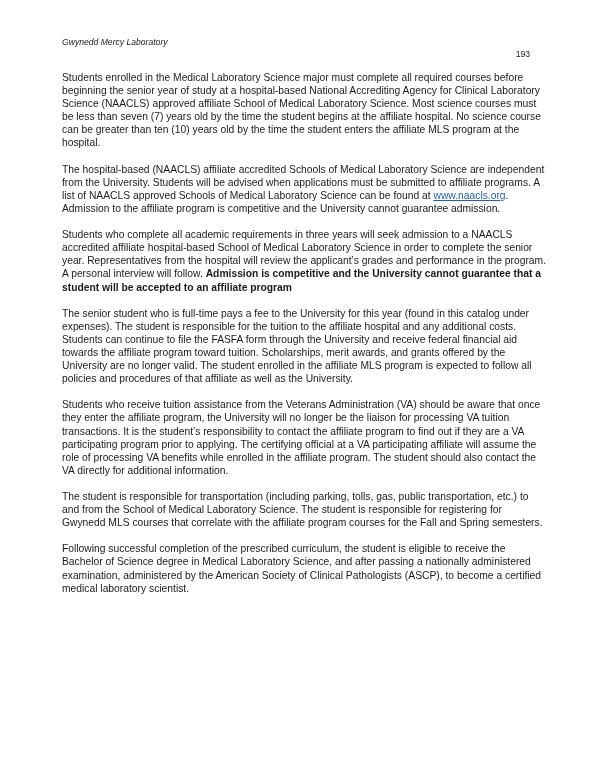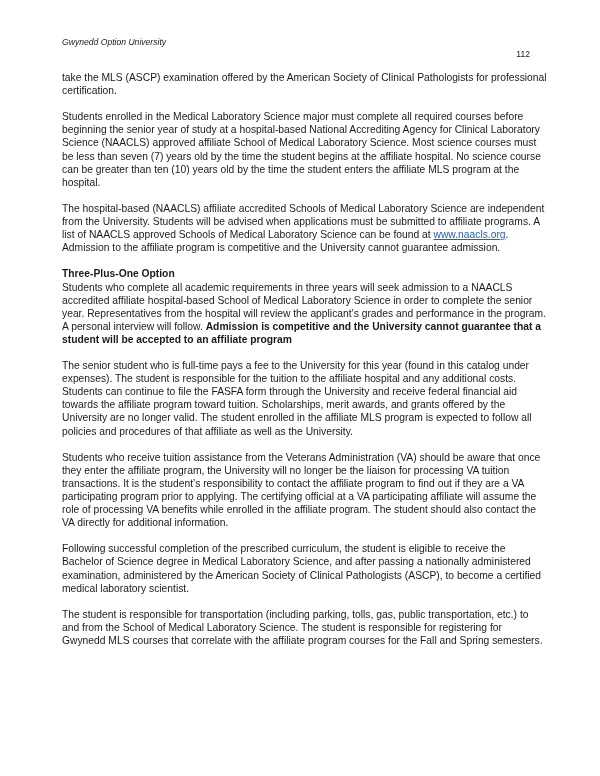--- a/index.html
+++ b/index.html
@@ -11,27 +11,25 @@
   .body { position:absolute; left:62px; top:71px; width:485px; font-size:10.3px; line-height:13.1px; }
   .body p { margin:0 0 13.1px 0; }
   .body h3 { margin:0; font-size:10.3px; line-height:13.1px; font-weight:bold; }
   a { color:#1f5fbf; }
   b { font-weight:bold; }
 </style>
 </head>
 <body>
 
 <div class="header">
-  <div>Gwynedd Option University</div>
-  <div class="page-num">112</div>
+  <div>Gwynedd Mercy Laboratory</div>
+  <div class="page-num">193</div>
 </div>
 
 <div class="body">
-  <p>take the MLS (ASCP) examination offered by the American Society of Clinical Pathologists for professional certification.</p>
   <p>Students enrolled in the Medical Laboratory Science major must complete all required courses before beginning the senior year of study at a hospital-based National Accrediting Agency for Clinical Laboratory Science (NAACLS) approved affiliate School of Medical Laboratory Science. Most science courses must be less than seven (7) years old by the time the student begins at the affiliate hospital. No science course can be greater than ten (10) years old by the time the student enters the affiliate MLS program at the hospital.</p>
   <p><span>The hospital-based (NAACLS) affiliate accredited Schools of Medical Laboratory Science are independent from the University. Students will be advised when applications must be submitted to affiliate programs. A list of NAACLS approved Schools of Medical Laboratory Science can be found at </span><a href="#">www.naacls.org</a><span>. Admission to the affiliate program is competitive and the University cannot guarantee admission.</span></p>
-  <h3>Three-Plus-One Option</h3>
   <p><span>Students who complete all academic requirements in three years will seek admission to a NAACLS accredited affiliate hospital-based School of Medical Laboratory Science in order to complete the senior year. Representatives from the hospital will review the applicant’s grades and performance in the program. A personal interview will follow. </span><b>Admission is competitive and the University cannot guarantee that a student will be accepted to an affiliate program</b></p>
   <p>The senior student who is full-time pays a fee to the University for this year (found in this catalog under expenses). The student is responsible for the tuition to the affiliate hospital and any additional costs. Students can continue to file the FASFA form through the University and receive federal financial aid towards the affiliate program toward tuition. Scholarships, merit awards, and grants offered by the University are no longer valid. The student enrolled in the affiliate MLS program is expected to follow all policies and procedures of that affiliate as well as the University.</p>
   <p>Students who receive tuition assistance from the Veterans Administration (VA) should be aware that once they enter the affiliate program, the University will no longer be the liaison for processing VA tuition transactions. It is the student’s responsibility to contact the affiliate program to find out if they are a VA participating program prior to applying. The certifying official at a VA participating affiliate will assume the role of processing VA benefits while enrolled in the affiliate program. The student should also contact the VA directly for additional information.</p>
+  <p>The student is responsible for transportation (including parking, tolls, gas, public transportation, etc.) to and from the School of Medical Laboratory Science. The student is responsible for registering for Gwynedd MLS courses that correlate with the affiliate program courses for the Fall and Spring semesters.</p>
   <p>Following successful completion of the prescribed curriculum, the student is eligible to receive the Bachelor of Science degree in Medical Laboratory Science, and after passing a nationally administered examination, administered by the American Society of Clinical Pathologists (ASCP), to become a certified medical laboratory scientist.</p>
-  <p>The student is responsible for transportation (including parking, tolls, gas, public transportation, etc.) to and from the School of Medical Laboratory Science. The student is responsible for registering for Gwynedd MLS courses that correlate with the affiliate program courses for the Fall and Spring semesters.</p>
 </div>
 
 </body></html>

